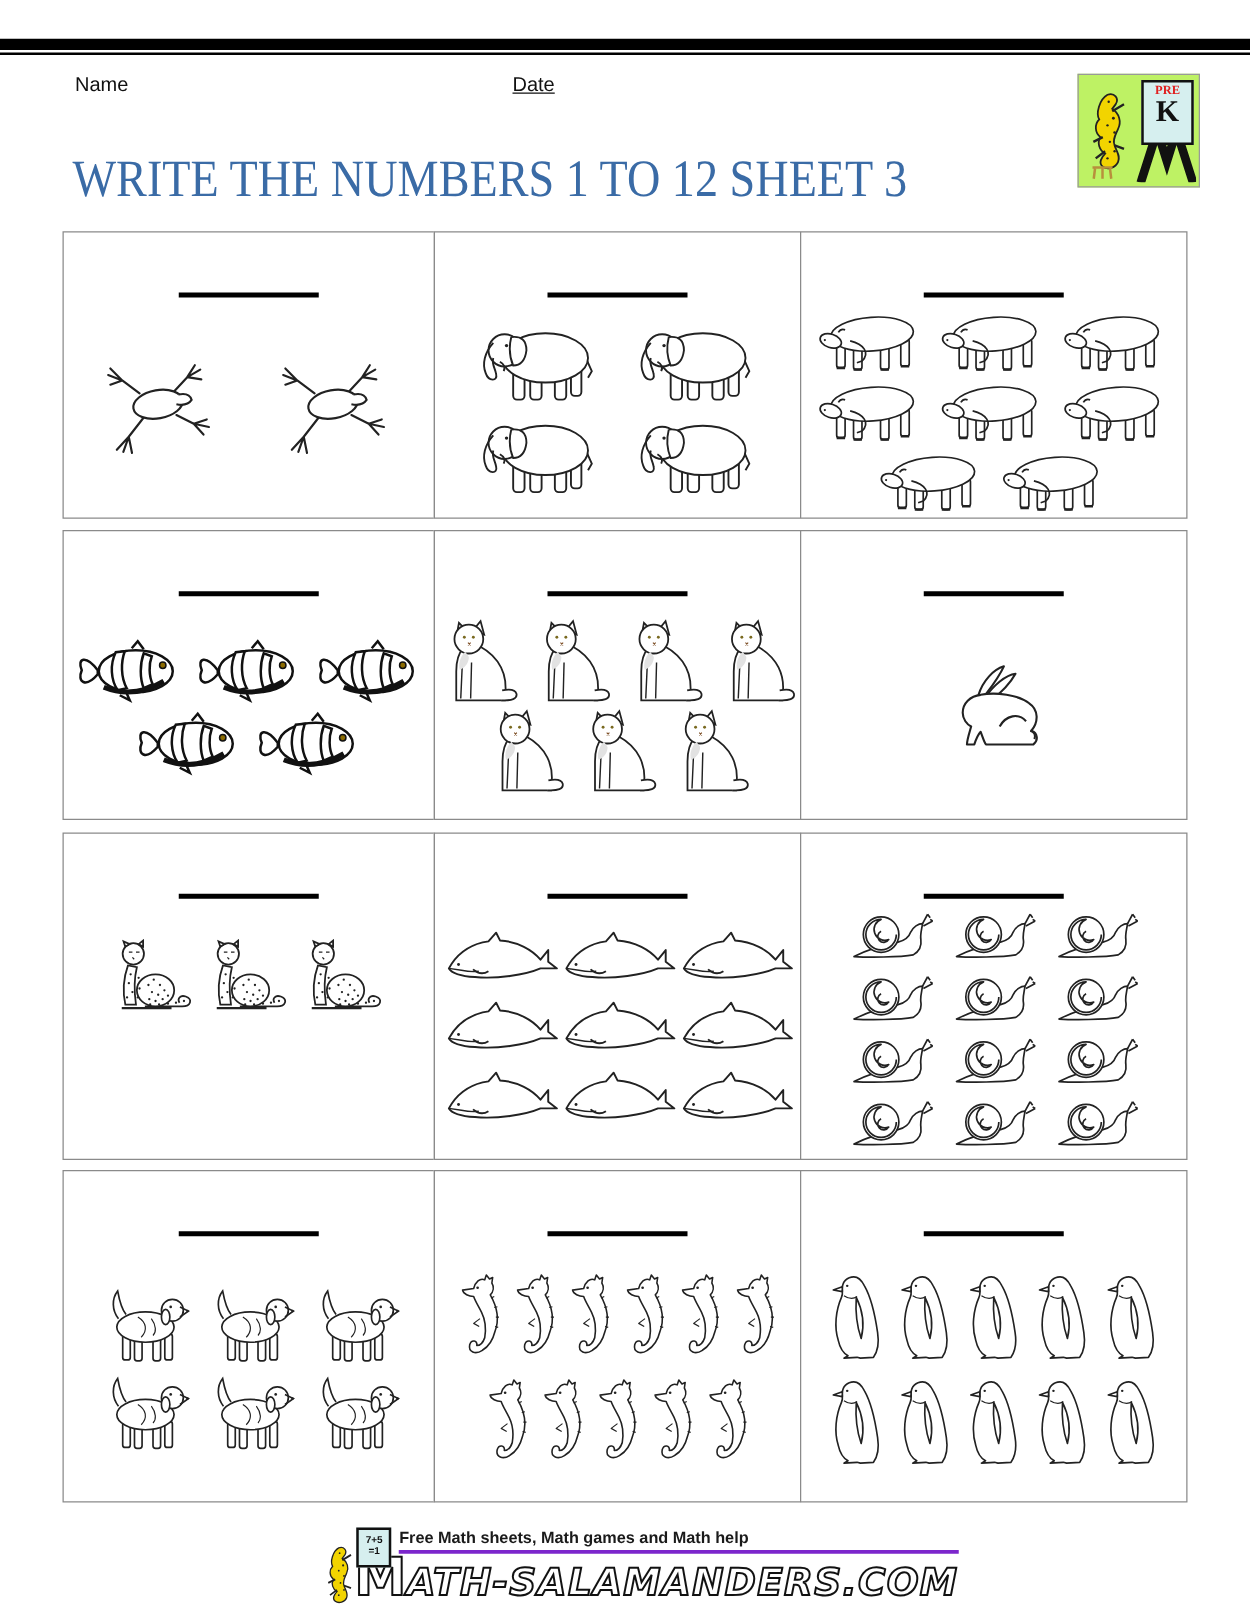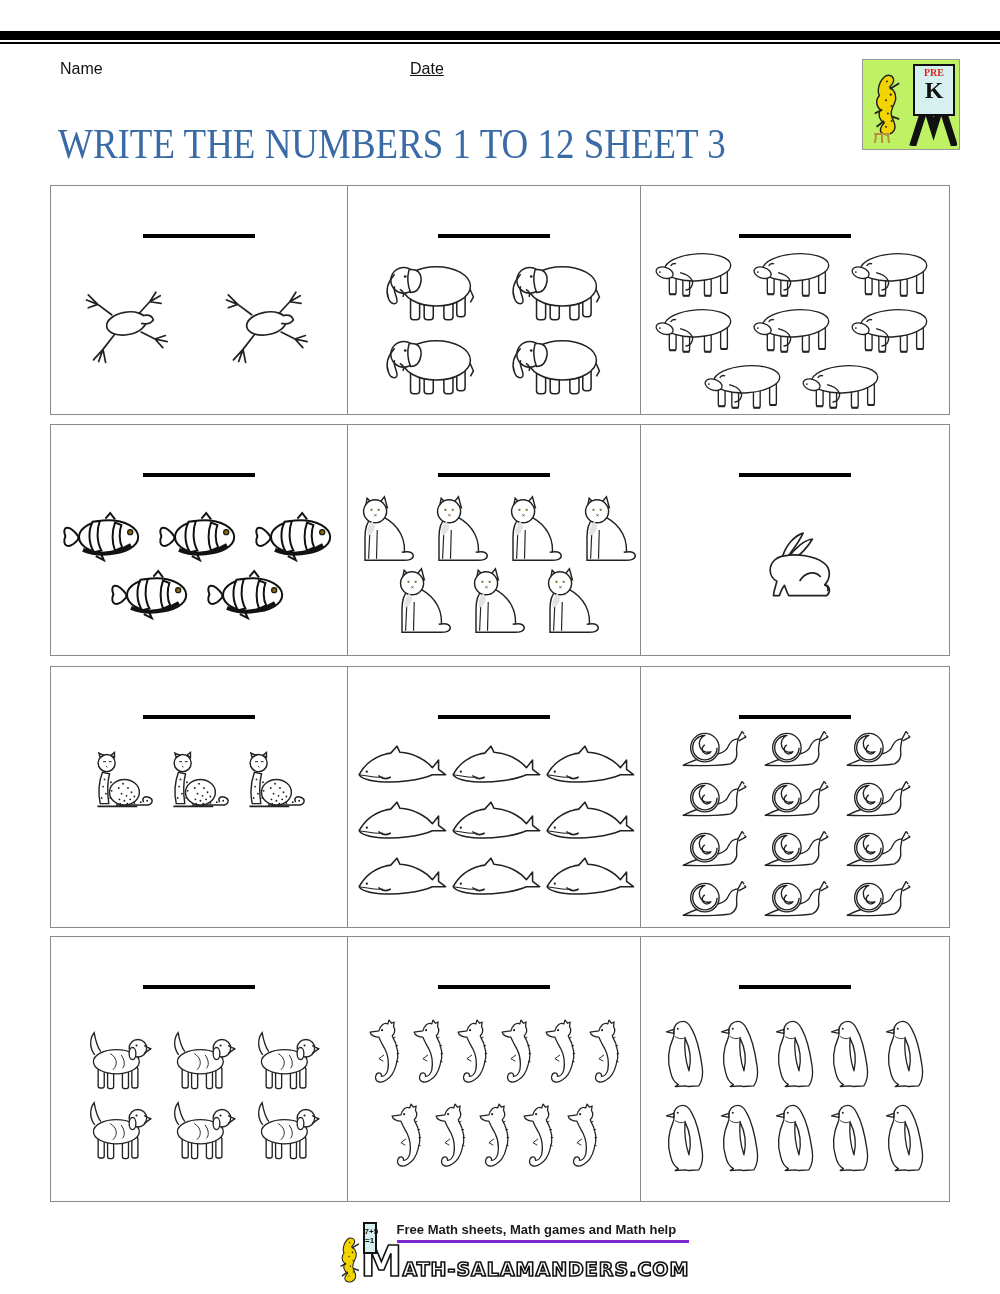--- a/index.html
+++ b/index.html
@@ -22,31 +22,31 @@
   .cell{position:absolute;border:1px solid #8a8a8a;background:#fff;box-sizing:border-box;}
   .wline{position:absolute;top:48px;left:50%;width:112px;height:4px;margin-left:-56px;background:#000;}
   .animals{position:absolute;left:4px;right:4px;top:58px;bottom:6px;display:flex;
            flex-direction:column;align-items:center;justify-content:center;}
   .arow{display:flex;justify-content:center;align-items:center;}
   .ai{display:block;}
   
   .footer{position:absolute;left:0;top:1222px;width:100%;display:flex;justify-content:center;
           align-items:flex-start;}
   .mascot{position:relative;width:58px;height:72px;flex:0 0 auto;}
-  .mascot-board{position:absolute;left:28px;top:0;width:14px;height:32px;background:#d6efef;
+  .mascot-board{position:absolute;left:28px;top:0;width:28px;height:32px;background:#d6efef;
                 border:2px solid #111;font-size:8px;font-weight:bold;line-height:1.15;
                 text-align:center;padding-top:3px;box-sizing:border-box;}
   .footer-col{display:flex;flex-direction:column;align-items:flex-start;margin-left:4px;}
   .tagline{font-size:13px;font-weight:bold;color:#1a1a1a;letter-spacing:0;}
   .purple-line{height:3px;width:100%;margin-top:3px;}
   .wordmark{margin-left:-36px;margin-top:1px;white-space:nowrap;font-family:"DejaVu Sans",sans-serif;
             font-weight:bold;color:#fff;-webkit-text-stroke:1.6px #111;
             text-shadow:0 0 1px #111;}
   .wm-first{font-size:42px;line-height:.85;}
-  .wm-rest{font-size:19px;letter-spacing:1px;}
+  .wm-rest{font-size:30px;letter-spacing:1px;font-style:italic;}
   .hidden-defs{position:absolute;width:0;height:0;overflow:hidden;}
 </style>
 </head>
 <body>
 
 <svg class="hidden-defs" xmlns="http://www.w3.org/2000/svg">
 <defs>
 <symbol id="sym-frog" viewBox="0 0 120 90">
   <g stroke="#222" stroke-width="2" fill="none" stroke-linecap="round">
     <path d="M40,32 L24,20 M24,20 L13,9 M24,20 L11,15 M24,20 L13,24"></path>

